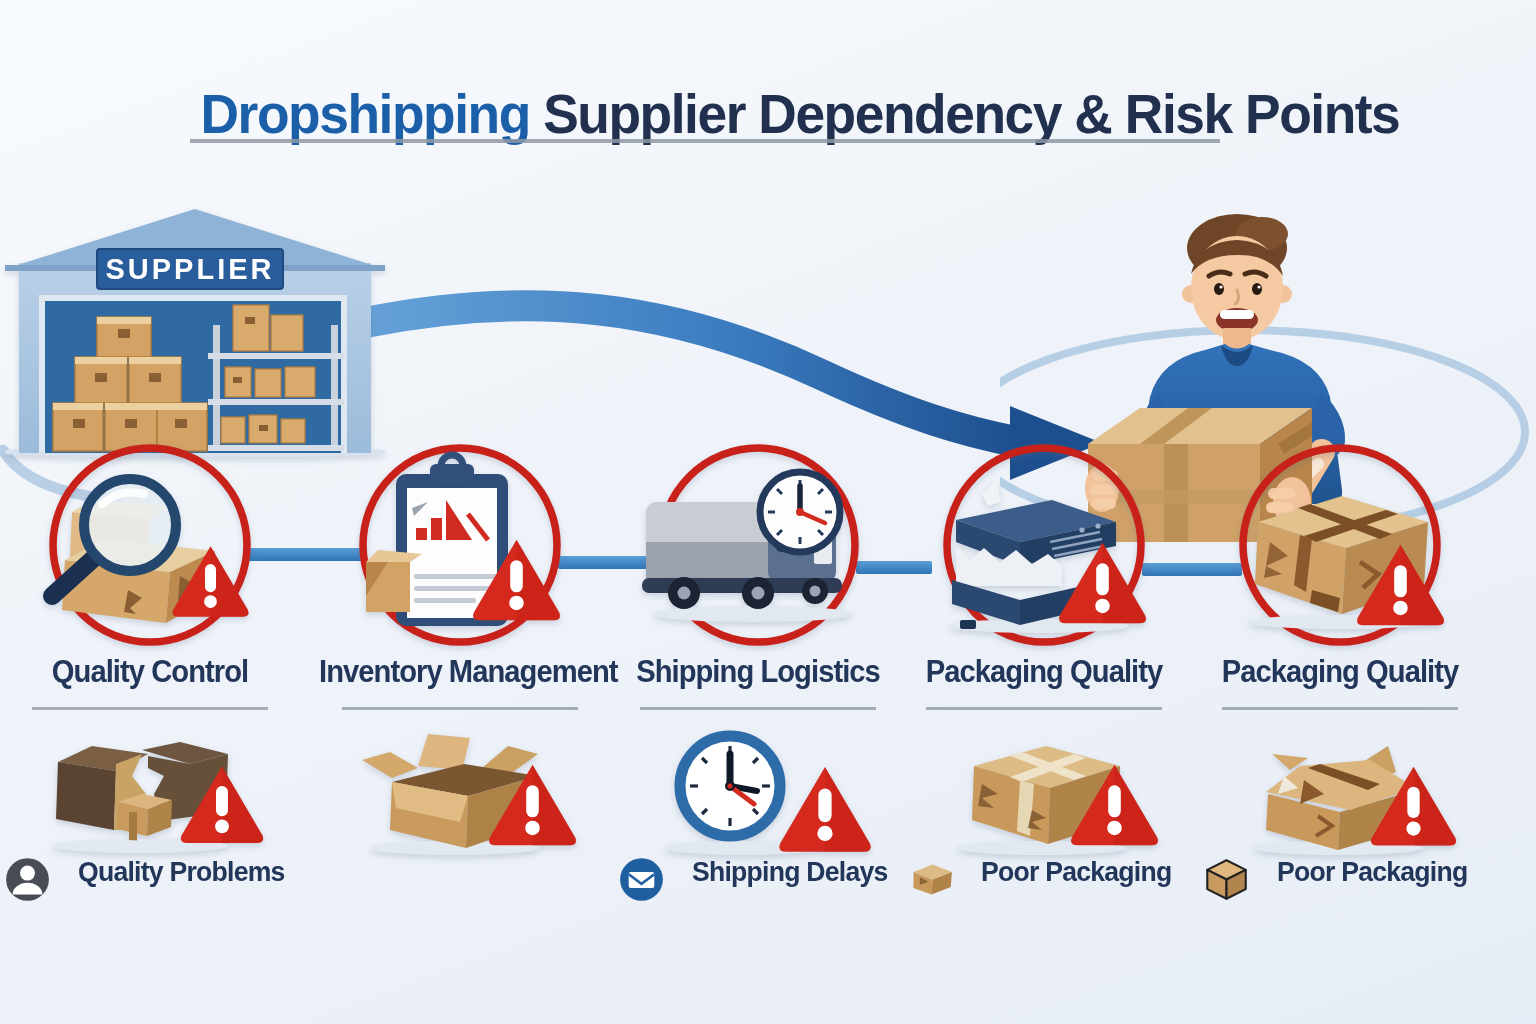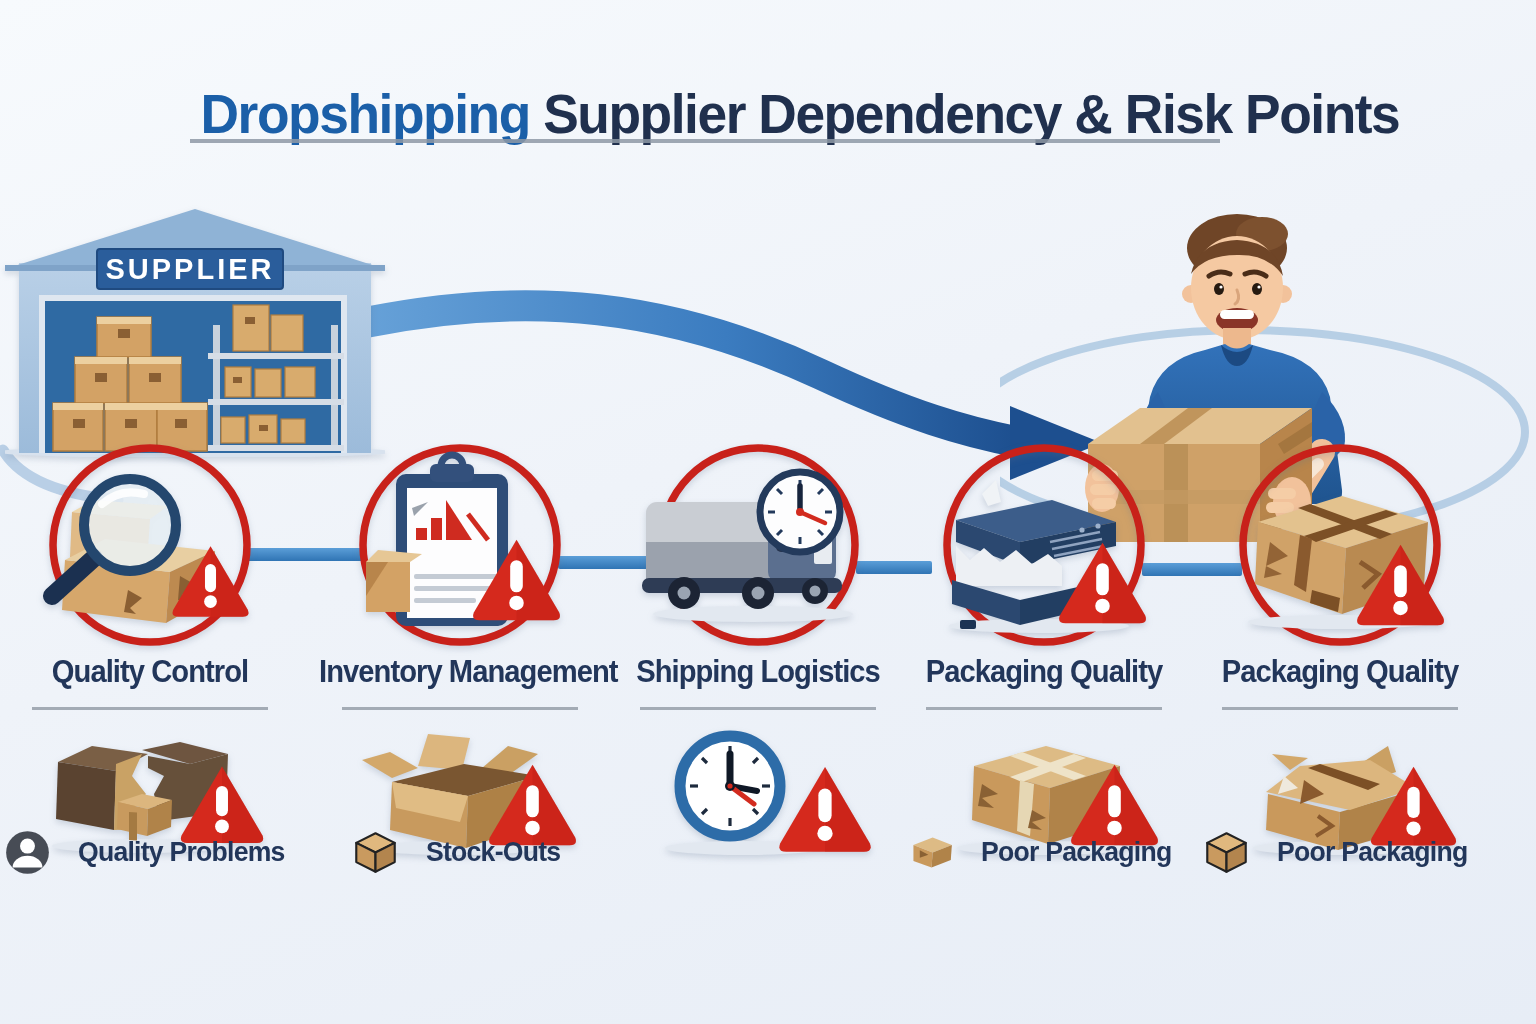--- a/index.html
+++ b/index.html
@@ -24,22 +24,22 @@
   .col{position:absolute;top:0;width:300px;height:784px;}
   .ring-icon{position:absolute;left:10px;top:442px;width:280px;height:215px;}
   .risk-label{
     position:absolute;left:0;top:654px;width:100%;text-align:center;
     font-size:31px;font-weight:bold;letter-spacing:-1px;color:#22365a;
     transform:scaleX(.94);transform-origin:center;white-space:nowrap;
   }
   .label-rule{position:absolute;left:32px;top:707px;width:236px;height:3px;background:#a3abb5;}
   .cons-icon{position:absolute;left:30px;top:724px;width:240px;height:135px;}
   .cons-row{
-    position:absolute;left:0;top:824px;width:100%;height:56px;
-    display:flex;align-items:center;justify-content:center;gap:27px;
+    position:absolute;left:0;top:856px;width:100%;height:56px;
+    display:flex;justify-content:center;gap:27px;
   }
   .bullet{width:47px;height:47px;flex:0 0 auto;}
   .cons-label{
     font-size:28px;font-weight:bold;letter-spacing:-0.8px;color:#22365a;
     white-space:nowrap;transform:scaleX(.95);transform-origin:left center;
   }
   svg{display:block;}
   .shadowed{filter:drop-shadow(0 3px 3px rgba(90,110,140,.25));}
 </style>
 </head>
@@ -295,28 +295,20 @@
       <polygon points="52,58 128,72 126,124 50,106" fill="#c89a5e"></polygon>
       <polygon points="128,72 198,52 196,100 126,124" fill="#ae8146"></polygon>
       <polygon points="52,58 128,72 120,98 56,84" fill="#e0bc84"></polygon>
       <g transform="translate(144,36) scale(0.97)">
         <path d="M50 5 L94 80 Q97 88 88 88 L12 88 Q3 88 6 80 Z" fill="#d5291d"></path>
         <path d="M50 5 L94 80 Q97 88 88 88 L50 88 Z" fill="#bf1f15" opacity=".4"></path>
         <rect x="43.5" y="26" width="13" height="33" rx="6.5" fill="#fff"></rect>
         <circle cx="50" cy="70" r="7.5" fill="#fff"></circle>
       </g>
     </svg>
-    <div class="cons-row">
-      <svg class="bullet" viewBox="0 0 44 44">
-        <polygon points="22,4 40,13 22,22 4,13" fill="#e0b87e" stroke="#222" stroke-width="2" stroke-linejoin="round"></polygon>
-        <polygon points="4,13 22,22 22,40 4,31" fill="#c99a5f" stroke="#222" stroke-width="2" stroke-linejoin="round"></polygon>
-        <polygon points="22,22 40,13 40,31 22,40" fill="#b3854e" stroke="#222" stroke-width="2" stroke-linejoin="round"></polygon>
-      </svg>
-      <span class="cons-label">Stock-Outs</span>
-    </div>
   </div>
 
   <div class="col" style="left:608px">
     <svg class="ring-icon shadowed" viewBox="0 0 280 215">
       <circle cx="140" cy="103" r="97" fill="none" stroke="#c8211a" stroke-width="7.5"></circle>
       <ellipse cx="135" cy="172" rx="100" ry="8" fill="#e2e8f0"></ellipse>
       <g>
         <rect x="28" y="60" width="126" height="80" rx="11" fill="#c9cdd3"></rect>
         <rect x="28" y="100" width="126" height="40" fill="#9ba2ad"></rect>
         <rect x="150" y="70" width="68" height="70" rx="10" fill="#5b6f8f"></rect>
@@ -367,20 +359,28 @@
       <line x1="92" y1="62" x2="116" y2="80" stroke="#d22b1f" stroke-width="5" stroke-linecap="round"></line>
       <circle cx="92" cy="62" r="5" fill="#0f1826"></circle>
         <circle cx="92" cy="62" r="2.6" fill="#d22b1f"></circle>
       <g transform="translate(136,38) scale(1.02)">
         <path d="M50 5 L94 80 Q97 88 88 88 L12 88 Q3 88 6 80 Z" fill="#d5291d"></path>
         <path d="M50 5 L94 80 Q97 88 88 88 L50 88 Z" fill="#bf1f15" opacity=".4"></path>
         <rect x="43.5" y="26" width="13" height="33" rx="6.5" fill="#fff"></rect>
         <circle cx="50" cy="70" r="7.5" fill="#fff"></circle>
       </g>
     </svg>
+    <div class="cons-row">
+      <svg class="bullet" viewBox="0 0 44 44">
+        <circle cx="22" cy="22" r="20" fill="#1f5fa0"></circle>
+        <rect x="10" y="15" width="24" height="15" rx="2" fill="#fff"></rect>
+        <path d="M10,17 L22,26 L34,17" stroke="#1f5fa0" stroke-width="2.4" fill="none"></path>
+      </svg>
+      <span class="cons-label">Shipping Delays</span>
+    </div>
   </div>
 
   <div class="col" style="left:894px">
     <svg class="ring-icon shadowed" viewBox="0 0 280 215">
       <circle cx="140" cy="103" r="97" fill="none" stroke="#c8211a" stroke-width="7.5"></circle>
       <ellipse cx="135" cy="184" rx="90" ry="7" fill="#e2e8f0"></ellipse>
       <polygon points="78,52 92,38 97,60 84,64" fill="#f0f3f6"></polygon>
       <polygon points="52,78 148,58 212,80 116,100" fill="#3c5d8a"></polygon>
       <polygon points="52,78 116,100 116,124 52,100" fill="#2b4870"></polygon>
       <polygon points="116,100 212,80 212,104 116,124" fill="#223e62"></polygon>

